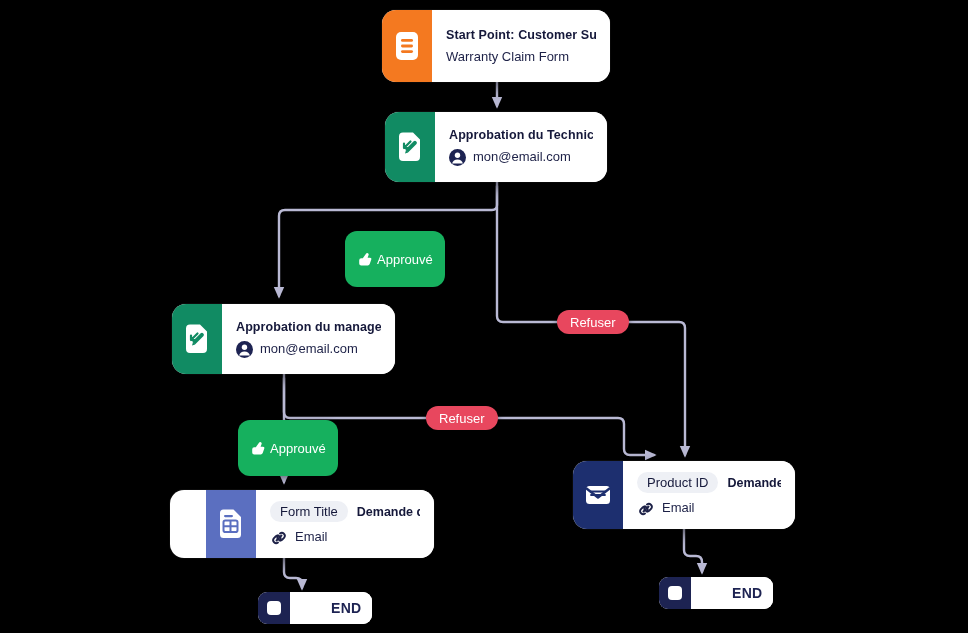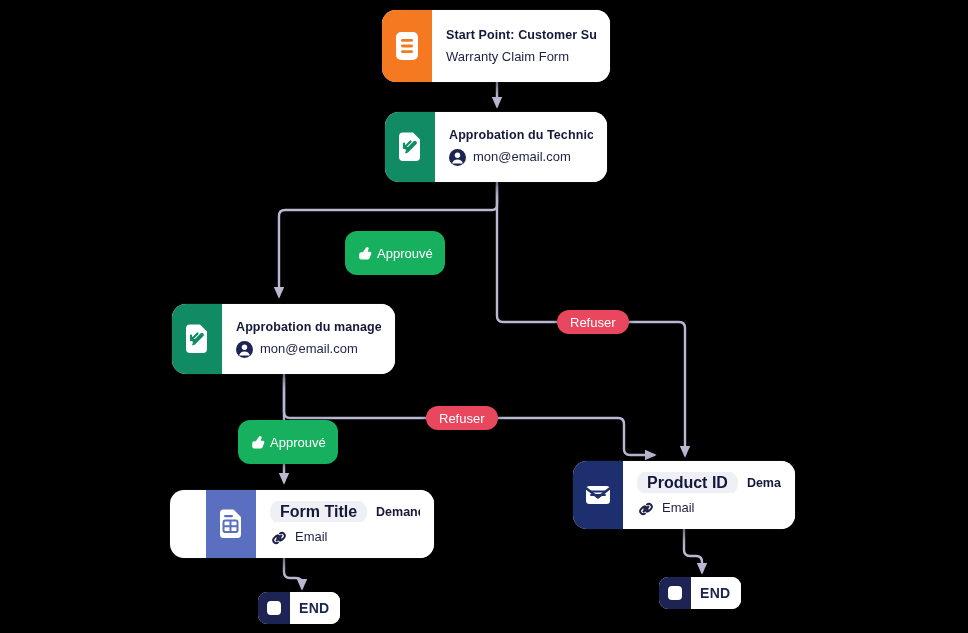--- a/index.html
+++ b/index.html
@@ -75,22 +75,22 @@
   .chip-row {
     display: flex;
     align-items: center;
     gap: 9px;
     white-space: nowrap;
     overflow: hidden;
   }
   .field-chip {
     background: #eef0f5;
     color: #15183a;
-    font-size: 16px;
-    font-weight: bold;
+    font-size: 13px;
+    font-weight: normal;
     border-radius: 11px;
     padding: 3px 10px;
     white-space: nowrap;
   }
   .field-val {
     font-size: 12.5px;
     font-weight: bold;
     color: #15183a;
     white-space: nowrap;
     overflow: hidden;
@@ -99,20 +99,21 @@
   
   .end-node {
     position: absolute;
     display: flex;
     align-items: stretch;
     height: 32px;
     border-radius: 9px;
     overflow: hidden;
     box-shadow: 0 4px 10px rgba(0,0,0,0.6);
     background: #ffffff;
+    gap: 32px;
   }
   .end-icon {
     width: 32px;
     flex: 0 0 32px;
     background: #1d2352;
     display: flex;
     align-items: center;
     justify-content: center;
   }
   .end-square {
@@ -132,21 +133,21 @@
     letter-spacing: 0.3px;
   }
 
   
   .edge-chip {
     position: absolute;
     display: flex;
     align-items: center;
     gap: 5px;
     height: 24px;
-    padding: 10px 12px;
+    padding: 16px 12px;
     border-radius: 12px;
     font-size: 13px;
     color: #ffffff;
     white-space: nowrap;
     box-shadow: 0 2px 6px rgba(0,0,0,0.45);
   }
   .chip-approve { background: #16b05e; }
   .chip-reject  { background: #e8475e; padding: 0 13px; text-align: right; }
   .edge-chip-label { line-height: 1; }
 

